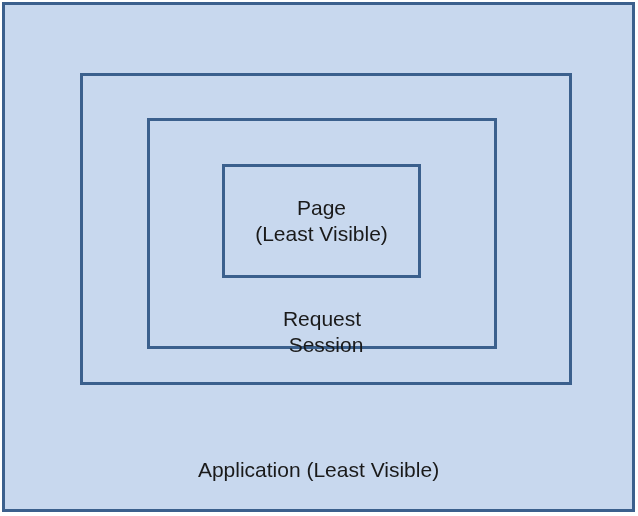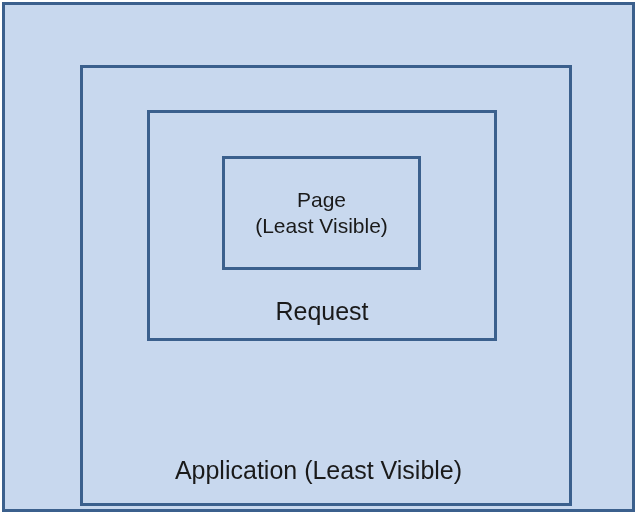--- a/index.html
+++ b/index.html
@@ -22,23 +22,23 @@
     border: 3px solid var(--border, #3b608d);
   }
   .box-application {
     left: 2px;
     top: 2px;
     width: 633px;
     height: 510px;
   }
   .box-session {
     left: 75px;
-    top: 60px;
+    top: 68px;
     width: 492px;
-    height: 441px;
+    height: 312px;
   }
   .box-request {
     left: 64px;
     top: 42px;
     width: 350px;
     height: 231px;
   }
   .box-page {
     left: 72px;
     top: 43px;
@@ -47,21 +47,21 @@
     display: flex;
     align-items: center;
     justify-content: center;
   }
   .label {
     position: absolute;
     left: 0;
     right: 0;
     text-align: center;
     color: #1a1a1a;
-    font-size: 25px;
+    font-size: 21px;
     line-height: 26px;
     white-space: nowrap;
   }
   .label-request { bottom: 14px; }
   .label-session { bottom: 24px; }
   .label-application { bottom: 26px; }
   .label-page {
     position: static;
     text-align: center;
     color: #1a1a1a;
@@ -77,16 +77,17 @@
     <div class="box box-session">
       <div class="box box-request">
         <div class="box box-page">
           <div class="label-page">
             <span>Page</span><br>
             <span>(Least Visible)</span>
           </div>
         </div>
         <div class="label label-request">Request</div>
       </div>
+      <div class="label label-session">Session</div>
     </div>
     <div class="label label-application">Application (Least Visible)</div>
   </div>
 </div>
 
 </body></html>

